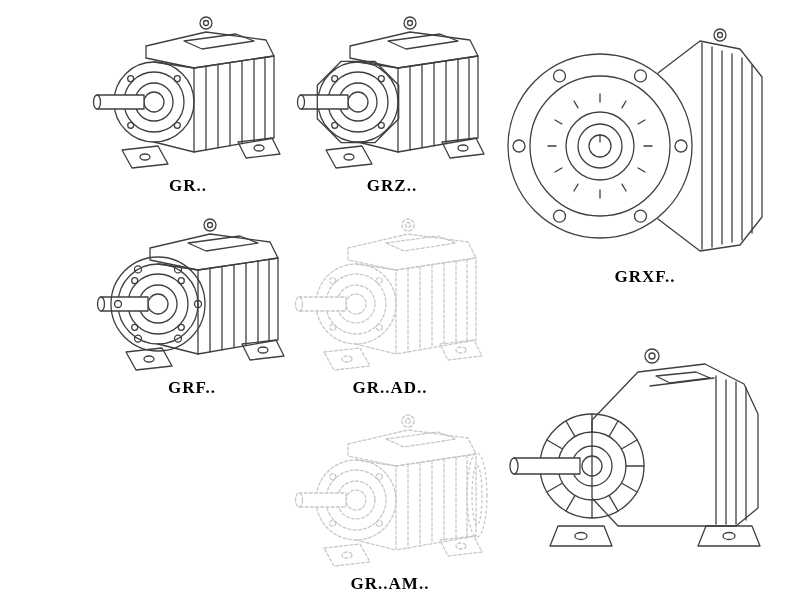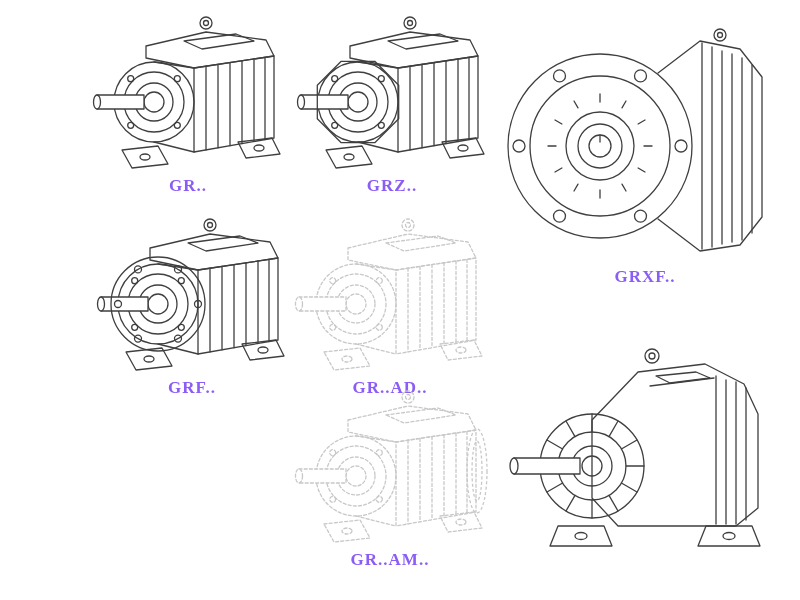--- a/index.html
+++ b/index.html
@@ -8,21 +8,21 @@
     background:var(--background,#ffffff);
     font-family:"Liberation Serif",serif;
     overflow:hidden;
   }
   .cell{position:absolute;margin:0;padding:0;text-align:center;}
   .cell svg{display:block;margin:0 auto;color:var(--line-color,#3f3f3f);}
   .cell.faded svg{color:var(--faded-line-color,#c8c8c8);}
   .cell.faded svg use{stroke-dasharray:3 2.2;}
   .cell figcaption{
     font-weight:bold;font-size:17px;letter-spacing:1px;
-    color:#8b5cf6;margin-top:4px;white-space:nowrap;
+    color:#000000;margin-top:4px;white-space:nowrap;
   }
   .defs-holder{position:absolute;width:0;height:0;overflow:hidden;}
 </style>
 </head>
 <body>
 
 <div class="canvas">
 
   <svg class="defs-holder" aria-hidden="true">
     <defs>
@@ -180,21 +180,21 @@
   </figure>
 
   <figure class="cell faded" style="left:290px;top:212px;width:200px;">
     <svg viewBox="0 0 200 162" width="200" height="162">
         <use href="#gbfoot"></use>
       </svg>
     <figcaption>GR..AD..</figcaption>
   </figure>
 
 
-  <figure class="cell faded" style="left:290px;top:384px;width:200px;">
+  <figure class="cell faded" style="left:290px;top:408px;width:200px;">
     <svg viewBox="0 0 200 162" width="200" height="162">
         <use href="#gramg"></use>
       </svg>
     <figcaption>GR..AM..</figcaption>
   </figure>
 
   <figure class="cell" style="left:500px;top:316px;width:290px;">
     <svg viewBox="0 0 290 240" width="290" height="240">
         <use href="#grxg"></use>
       </svg>

